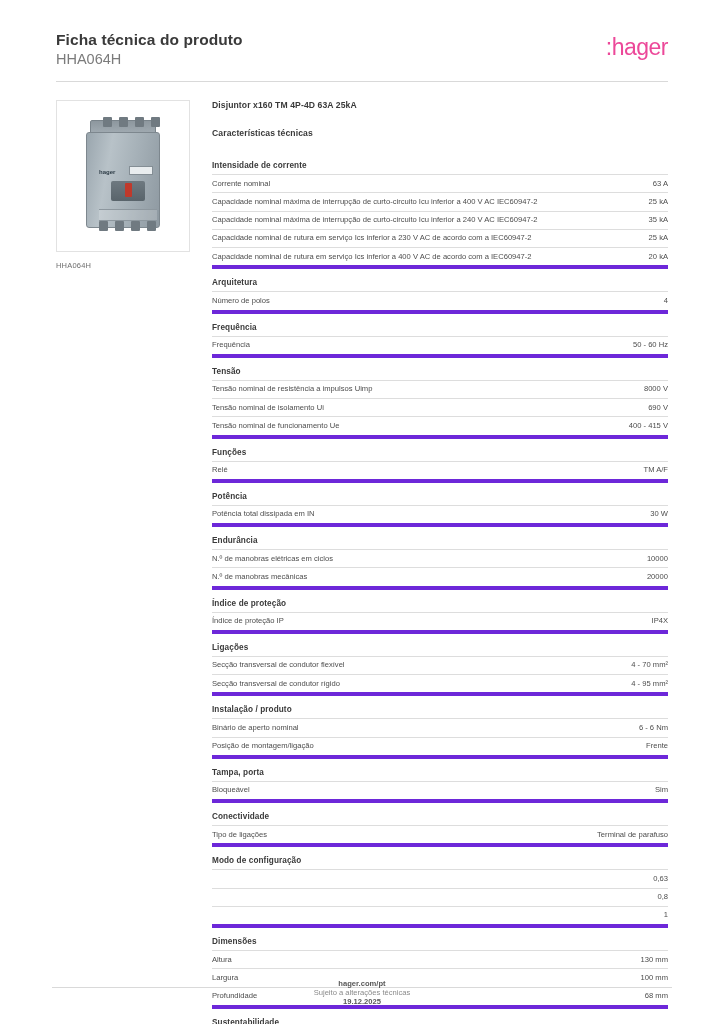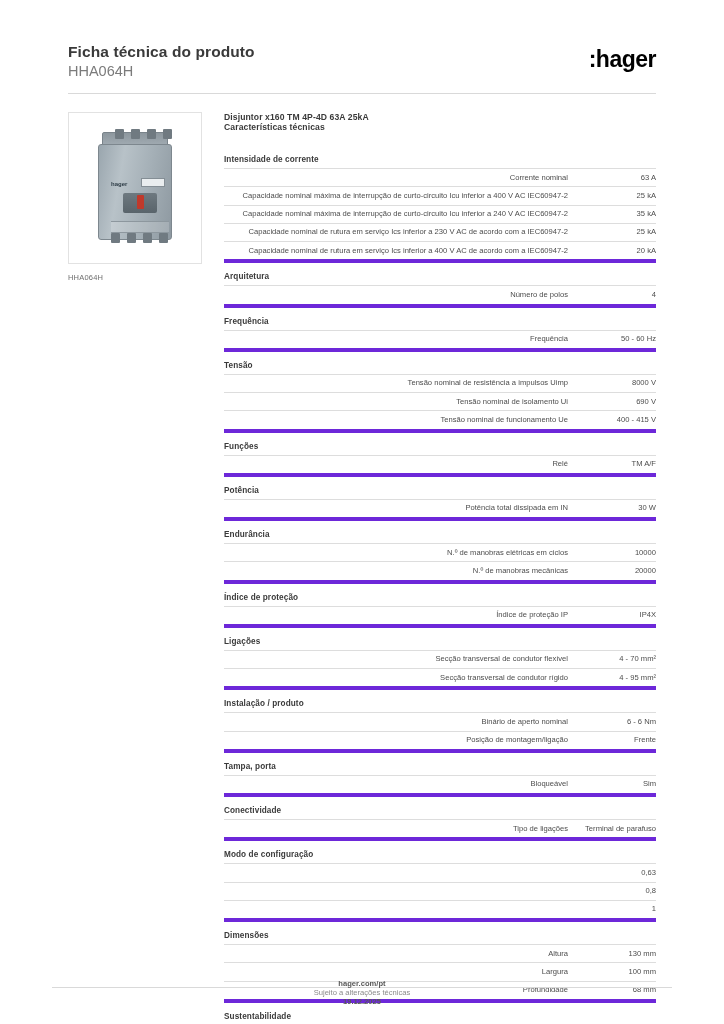--- a/index.html
+++ b/index.html
@@ -11,21 +11,21 @@
     width: 724px;
     height: 1024px;
     font-family: "Liberation Sans", sans-serif;
     color: #333333;
     position: relative;
   }
   .page {
     width: 724px;
     height: 1024px;
     position: relative;
-    padding: 16px;
+    padding: 4px;
   }
 
   
   .header {
     display: flex;
     align-items: flex-start;
     justify-content: space-between;
     padding: 24px 52px 0 52px;
   }
   .header-left { padding-top: 2px; }
@@ -37,22 +37,22 @@
     line-height: 1.25;
   }
   .doc-subtitle {
     font-size: 14.5px;
     color: #7b7b7b;
     line-height: 1.3;
     margin-top: 1px;
   }
   .logo {
     font-size: 23px;
-    font-weight: bold;
-    color: #000000;
+    font-weight: normal;
+    color: #ec4899;
     letter-spacing: -0.5px;
     padding-top: 6px;
   }
   .header-rule {
     margin: 12px 52px 0 52px;
     border-top: 1px solid #d9d9d9;
   }
 
   
   .content {
@@ -165,20 +165,21 @@
     font-size: 7.5px;
     color: #6f6f6f;
     letter-spacing: 0.2px;
   }
 
   
   .prod-name {
     font-size: 8.6px;
     font-weight: bold;
     color: #3a3a3a;
+    margin-bottom: 18px;
     letter-spacing: 0.1px;
   }
   .section-main-title {
     font-size: 8.6px;
     font-weight: bold;
     color: #3a3a3a;
     margin-bottom: 14px;
     letter-spacing: 0.1px;
   }
   .group {
@@ -202,21 +203,21 @@
   table.spec tr:last-child {
     border-bottom: 4px solid #6d28d9;
   }
   table.spec td {
     font-size: 7.6px;
     color: #4c4c4c;
     padding: 3.5px 0 3.5px 0;
     line-height: 1.35;
     vertical-align: top;
   }
-  td.k { text-align: right; padding-right: 12px; }
+  td.k { text-align: left; padding-right: 12px; }
   td.v { text-align: right; width: 88px; white-space: nowrap; }
 
   
   .footer-rule {
     position: absolute;
     left: 52px; right: 52px;
     bottom: 36px;
     border-top: 1px solid #d9d9d9;
   }
   .footer {

